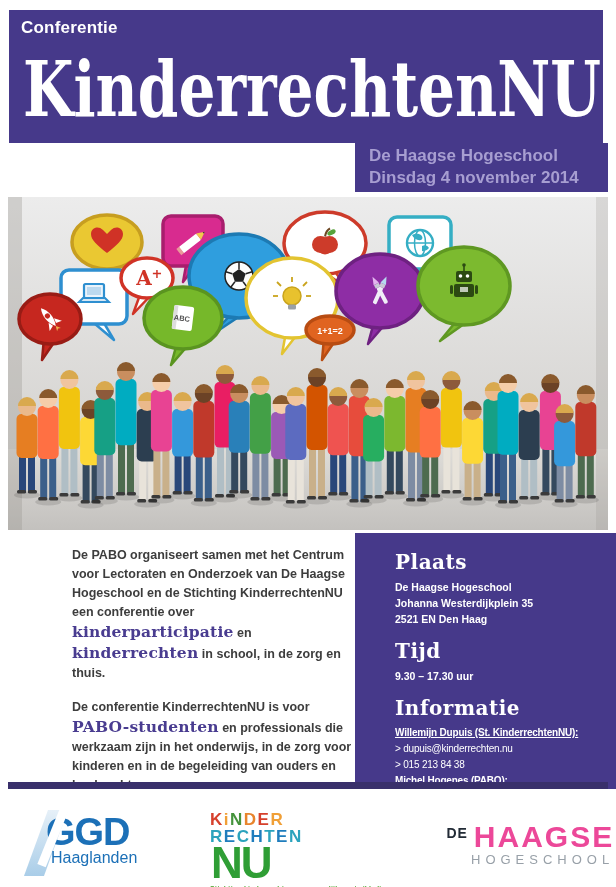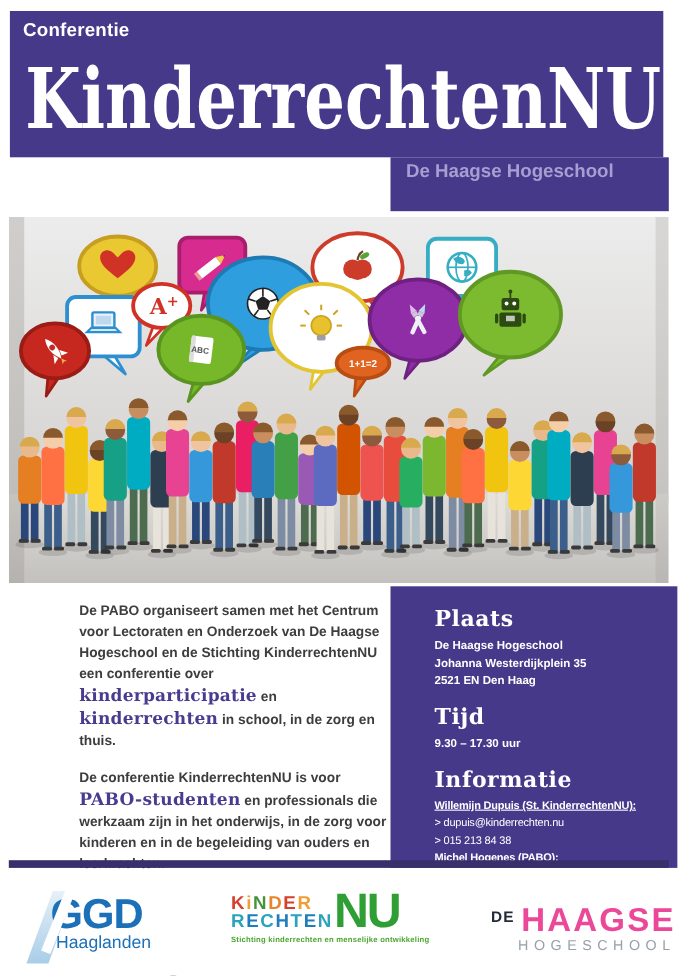--- a/index.html
+++ b/index.html
@@ -39,21 +39,21 @@
 
   .ggd{position:absolute;left:34px;top:17px;width:140px;height:70px;}
   .ggd-beam{position:absolute;left:2px;top:-2px;width:20px;height:66px;background:linear-gradient(180deg,#e6f0f8,#a9cde8);
             transform:skewX(-20deg);}
   .ggd-word{position:relative;z-index:1;font-size:38px;font-weight:bold;color:#1c70b7;letter-spacing:-1px;
             margin-left:12px;line-height:40px;}
   .ggd-slash{position:absolute;z-index:2;left:15px;top:-8px;width:9px;height:64px;background:#ffffff;transform:rotate(22deg);}
   .ggd-sub{position:relative;z-index:3;font-size:16px;color:#1c70b7;margin-left:17px;margin-top:-3px;}
 
   .krnu{position:absolute;left:210px;top:16px;}
-  .krnu-top{display:flex;align-items:center;}
+  .krnu-top{display:flex;align-items:flex-start;flex-direction:column;}
   .krnu-rows div{font-size:17px;font-weight:bold;letter-spacing:1.5px;line-height:17px;}
   .krnu-nu{font-size:44px;font-weight:bold;color:#2f9e35;line-height:36px;letter-spacing:-2px;margin-left:1px;}
   .krnu-caption{font-size:7px;font-weight:bold;color:#4ca62e;margin-top:4px;white-space:nowrap;letter-spacing:.2px;}
 
   .haagse{position:absolute;left:438px;top:27px;}
   .hh-row{display:flex;align-items:flex-start;justify-content:flex-end;}
   .hh-de{font-size:14px;font-weight:bold;color:#222b36;margin-right:6px;margin-top:3px;letter-spacing:1px;}
   .hh-name{font-size:30px;font-weight:bold;color:#ec4899;letter-spacing:2px;line-height:30px;}
   .hh-sub{font-size:13px;color:#98a0a8;letter-spacing:5px;margin-left:33px;margin-top:0px;}
 </style>
@@ -64,20 +64,21 @@
 
   <div class="header-box">
     <div class="kicker">Conferentie</div>
     <svg class="title-svg" width="596" height="88">
       <text x="10" y="72" font-family="DejaVu Serif, serif" font-weight="bold" font-size="76" fill="#ffffff" textLength="578" lengthAdjust="spacingAndGlyphs">KinderrechtenNU</text>
     </svg>
   </div>
 
   <div class="venue-band">
     <div class="venue-line">De Haagse Hogeschool</div>
+    <div class="venue-line">Dinsdag 4 november 2014</div>
   </div>
 
   <div class="hero" id="hero"><svg viewBox="0 0 600 333" width="600" height="333" xmlns="http://www.w3.org/2000/svg">
         <defs>
           <linearGradient id="wall" x1="0" y1="0" x2="0" y2="1">
             <stop offset="0" stop-color="#ececec"></stop>
             <stop offset="1" stop-color="#d4d2cf"></stop>
           </linearGradient>
           <linearGradient id="floor" x1="0" y1="0" x2="0" y2="1">
             <stop offset="0" stop-color="#dedcd8"></stop>

